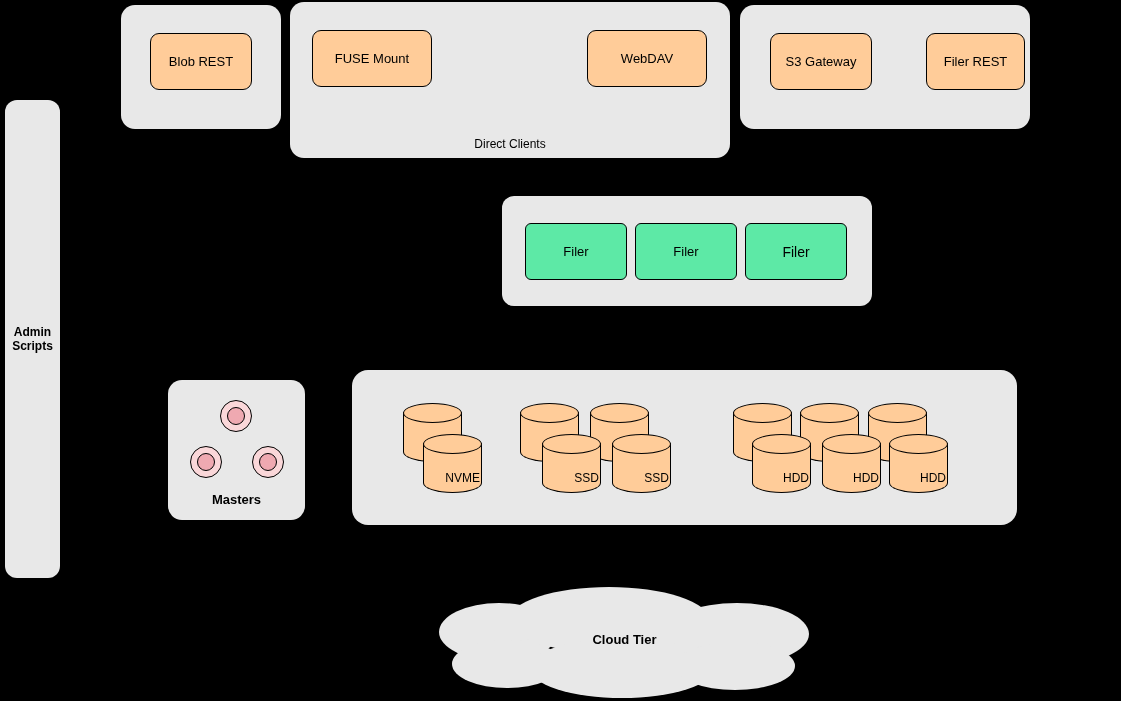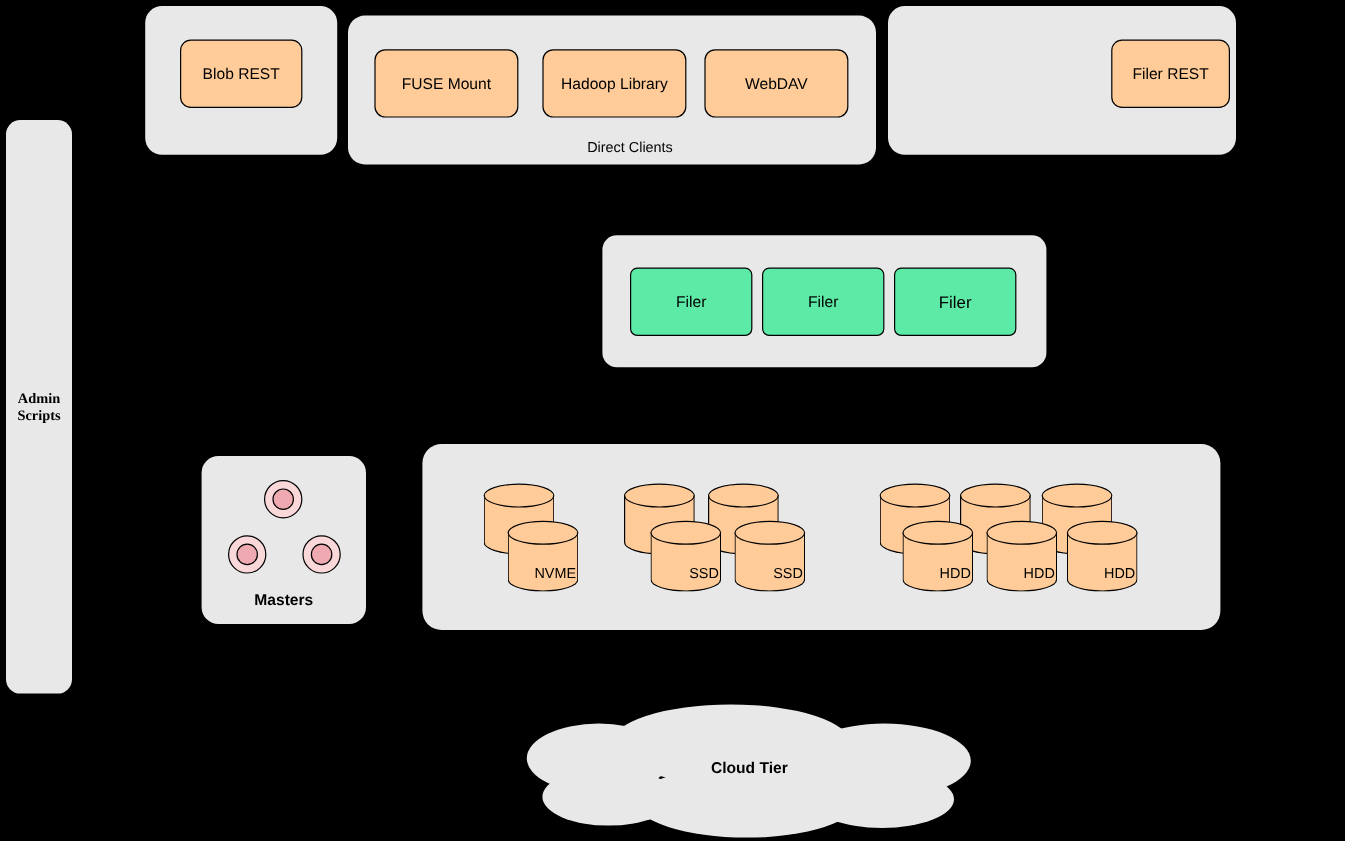--- a/index.html
+++ b/index.html
@@ -3,27 +3,27 @@
 <meta charset="utf-8">
 <style>
   html,body{margin:0;padding:0;}
   body{width:1121px;height:701px;background:#000;font-family:"Liberation Sans",sans-serif;color:#000;}
   #canvas{position:relative;width:1121px;height:701px;background:#000;overflow:hidden;}
 
   .group{position:absolute;background:#e8e8e8;border-radius:14px;}
   .node{position:absolute;height:55px;background:#ffcc99;border:1.5px solid #000;border-radius:9px;
         display:flex;align-items:center;justify-content:center;font-size:13px;text-align:right;}
   .node.green{background:#5de9a6;border-radius:6px;}
-  .group-caption{position:absolute;bottom:7px;left:0;width:100%;text-align:center;font-size:12px;padding-left:15px;}
+  .group-caption{position:absolute;bottom:7px;left:0;width:100%;text-align:center;font-size:12px;}
 
-  .admin{left:5px;top:100px;width:55px;height:478px;border-radius:12px;display:flex;align-items:center;justify-content:center;font-family:Liberation Serif, serif;}
+  .admin{left:5px;top:100px;width:55px;height:478px;border-radius:12px;display:flex;align-items:center;justify-content:center;}
   .admin-label{font-weight:bold;font-size:12px;text-align:center;white-space:pre-line;line-height:1.2;}
 
   .g-blob{left:121px;top:5px;width:160px;height:124px;}
-  .g-direct{left:290px;top:13px;width:440px;height:124px;}
+  .g-direct{left:290px;top:2px;width:440px;height:156px;}
   .g-gw{left:740px;top:5px;width:290px;height:124px;}
   .g-filer{left:502px;top:196px;width:370px;height:110px;border-radius:12px;}
   .g-masters{left:168px;top:380px;width:137px;height:140px;}
   .g-volumes{left:352px;top:370px;width:665px;height:155px;border-radius:16px;}
 
   .mcircle{position:absolute;width:30px;height:30px;border-radius:50%;background:#fad7d9;border:1.5px solid #000;
            display:flex;align-items:center;justify-content:center;}
   .mcircle .inner{width:16px;height:16px;border-radius:50%;background:#efa9b1;border:1.5px solid #000;}
   .masters-label{position:absolute;top:112px;left:0;width:100%;text-align:center;font-weight:bold;font-size:13px;}
 
@@ -53,26 +53,26 @@
     <div class="admin-label">Admin
 Scripts</div>
   </div>
 
   <div class="group g-blob">
     <div class="node" style="left:29px;top:28px;width:100px;">Blob REST</div>
   </div>
 
   <div class="group g-direct">
     <div class="node" style="left:22px;top:28px;width:118px;">FUSE Mount</div>
-    <div class="node" style="left:162px;top:28px;width:118px;">Hadoop Library</div>
     <div class="node" style="left:297px;top:28px;width:118px;">WebDAV</div>
     <div class="group-caption">Direct Clients</div>
   </div>
 
   <div class="group g-gw">
+    <div class="node" style="left:30px;top:28px;width:100px;">S3 Gateway</div>
     <div class="node" style="left:162px;top:28px;width:97px;margin-left:24px;">Filer REST</div>
   </div>
 
   <div class="group g-filer">
     <div class="node green" style="left:23px;top:27px;width:100px;">Filer</div>
     <div class="node green" style="left:133px;top:27px;width:100px;">Filer</div>
     <div class="node green" style="left:243px;top:27px;width:100px;font-size:14px;">Filer</div>
   </div>
 
 

